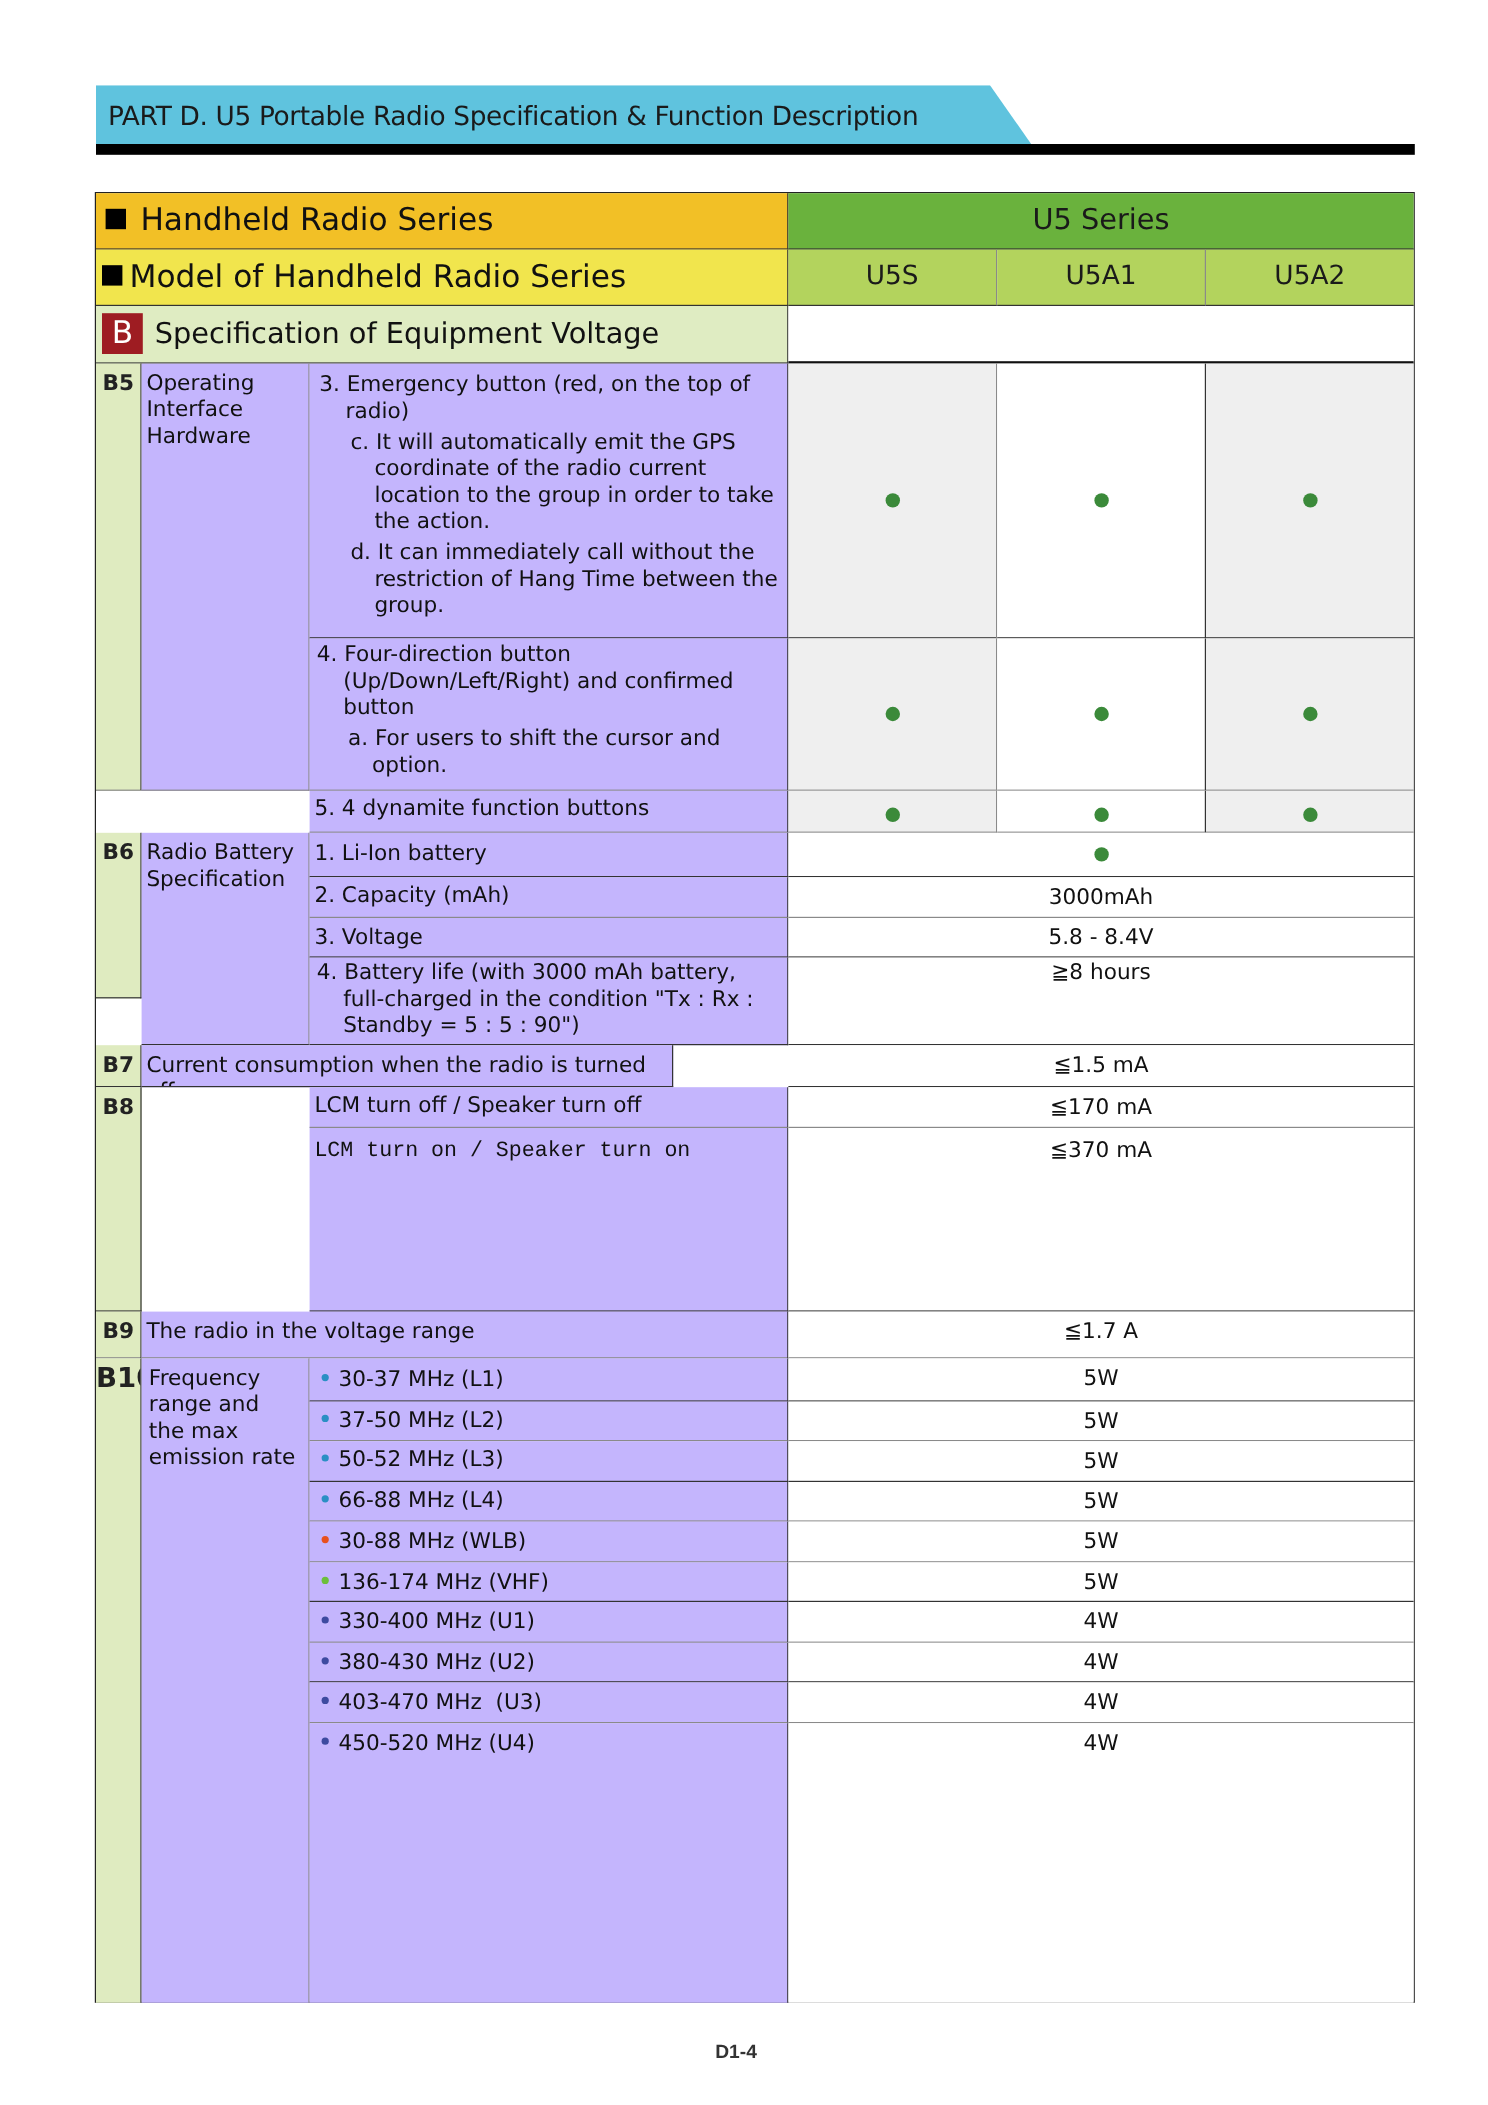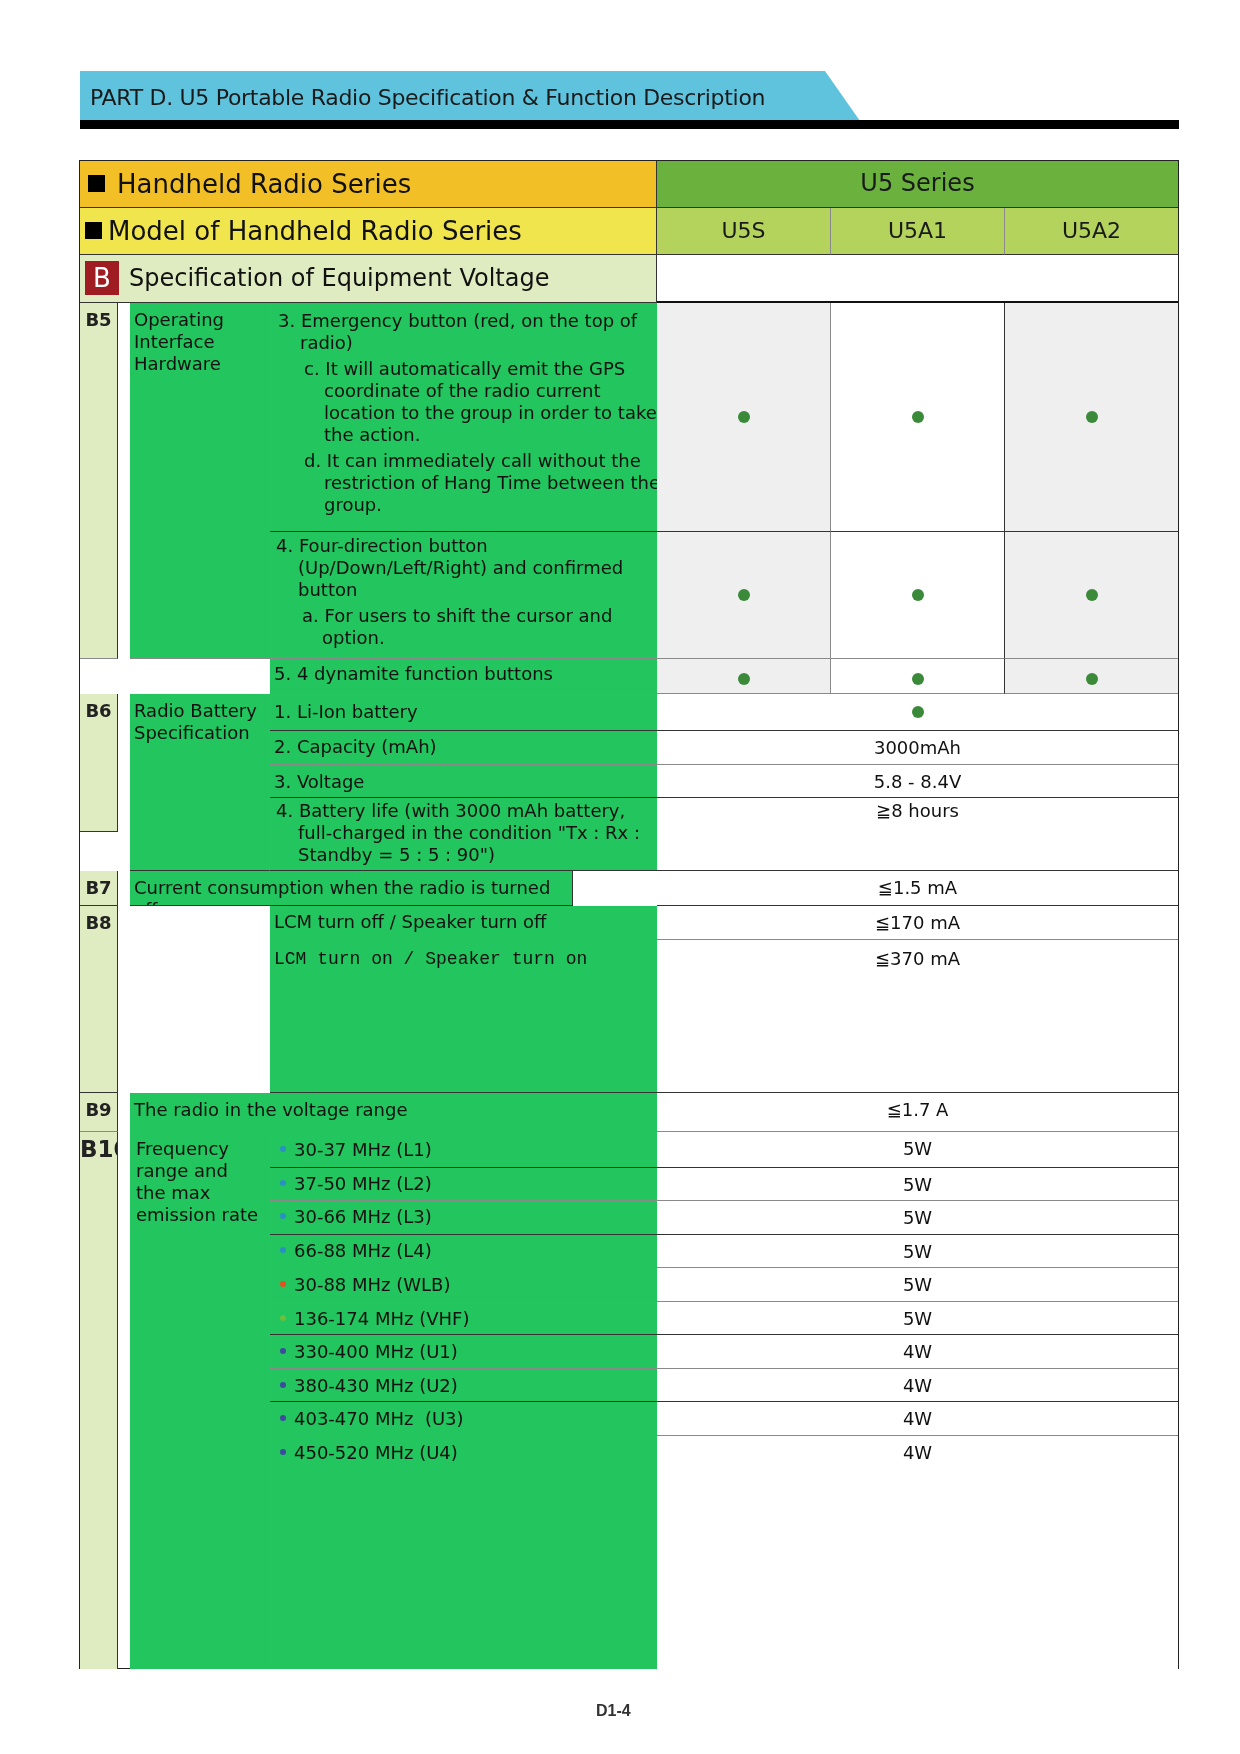--- a/index.html
+++ b/index.html
@@ -17,21 +17,21 @@
   .bd-bg { border-bottom: 1.5px solid #8a8a8a; }
   .bd-r { border-right: 1.5px solid #333; }
   .bd-rg { border-right: 1.5px solid #8a8a8a; }
 
   .hdr1 { background: #f2c026; }
   .hdr1v { background: #6ab23d; }
   .hdr2 { background: #f1e54d; }
   .hdr2v { background: #b3d35d; }
   .secb { background: #dfecc2; }
   .idcol { background: #dfebc0; }
-  .lbl { background: #22c55e; margin-left: 12px; }
+  .lbl { background: #c4b5fd; }
   .grey { background: #efefef; }
   .white { background: #fff; }
 
   .h-text { font-size: 26px; color: #111; white-space: nowrap; }
   .v-head { font-size: 24px; color: #1a1a1a; text-align: center; }
   .v-model { font-size: 22px; color: #1a1a1a; text-align: center; }
   .sq { display: inline-block; width: 17px; height: 17px; background: #000; margin-right: 12px; vertical-align: 1px; }
   .b-badge { display: inline-block; width: 34px; height: 34px; background: #9e1c22; color: #fff; font-size: 26px; text-align: center; line-height: 34px; margin-right: 10px; vertical-align: middle; }
 
   .t { font-size: 18px; line-height: 22px; color: #111; }
@@ -238,21 +238,21 @@
     </div>
 
   <div class="cell lbl bd-bg bd-r" style="left:178px;top:1007px;width:399px;height:33px;">
       <div class="desc" style="padding-left:10px;padding-top:5px;"><span class="bul" style="background:#2a8fc4"></span><span class="t">37-50 MHz (L2)</span></div>
     </div>
   <div class="cell white bd-bg" style="left:577px;top:1007px;width:521px;height:33px;">
       <div class="val">5W</div>
     </div>
 
   <div class="cell lbl bd-b bd-r" style="left:178px;top:1040px;width:399px;height:34px;">
-      <div class="desc" style="padding-left:10px;padding-top:5px;"><span class="bul" style="background:#2a8fc4"></span><span class="t">30-66 MHz (L3)</span></div>
+      <div class="desc" style="padding-left:10px;padding-top:5px;"><span class="bul" style="background:#2a8fc4"></span><span class="t">50-52 MHz (L3)</span></div>
     </div>
   <div class="cell white bd-b" style="left:577px;top:1040px;width:521px;height:34px;">
       <div class="val">5W</div>
     </div>
 
   <div class="cell lbl bd-bg bd-r" style="left:178px;top:1074px;width:399px;height:33px;">
       <div class="desc" style="padding-left:10px;padding-top:5px;"><span class="bul" style="background:#2a8fc4"></span><span class="t">66-88 MHz (L4)</span></div>
     </div>
   <div class="cell white bd-bg" style="left:577px;top:1074px;width:521px;height:33px;">
       <div class="val">5W</div>

